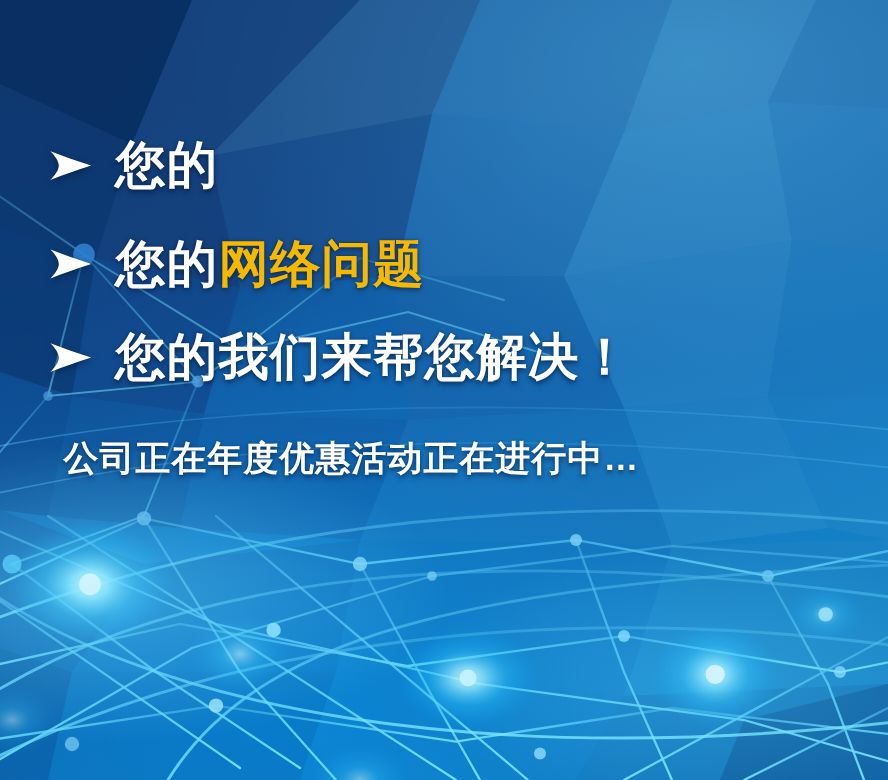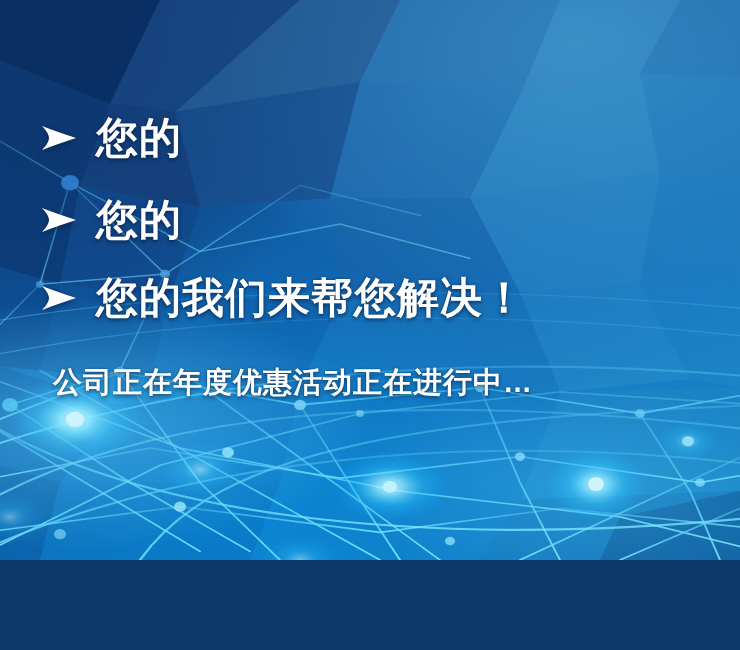--- a/index.html
+++ b/index.html
@@ -4,21 +4,21 @@
 <title>Banner</title>
 <style>
   html, body {
     margin: 0;
     padding: 0;
     background: #0b3a6b;
   }
   #banner {
     position: relative;
     width: 740px;
-    height: 560px;
+    height: 650px;
     overflow: hidden;
     font-family: "Liberation Sans", "DejaVu Sans", sans-serif;
     background: #0f5ea8;
   }
   
   .bg-layer {
     position: absolute;
     inset: 0;
     width: 100%;
     height: 100%;
@@ -249,20 +249,21 @@
         <path d="M2,5 C12,9 24,13 36,17 C24,21 12,25 2,29 C8,23 9,19 9,17 C9,15 8,11 2,5 Z" fill="#ffffff"></path>
       </svg>
       <span class="headline-text">您的</span>
     </div>
 
     <div class="headline-row" id="row2">
       <svg class="bullet-arrow" viewBox="0 0 38 34">
         <path d="M2,5 C12,9 24,13 36,17 C24,21 12,25 2,29 C8,23 9,19 9,17 C9,15 8,11 2,5 Z" fill="#ffffff"></path>
       </svg>
       <span class="headline-text">您的</span>
+        <span class="headline-text hl-gold">网络问题</span>
     </div>
 
     <div class="headline-row" id="row3">
       <svg class="bullet-arrow" viewBox="0 0 38 34">
         <path d="M2,5 C12,9 24,13 36,17 C24,21 12,25 2,29 C8,23 9,19 9,17 C9,15 8,11 2,5 Z" fill="#ffffff"></path>
       </svg>
       <span class="headline-text">您的</span>
         <span class="headline-text">我们来帮您解决！</span>
     </div>
 

